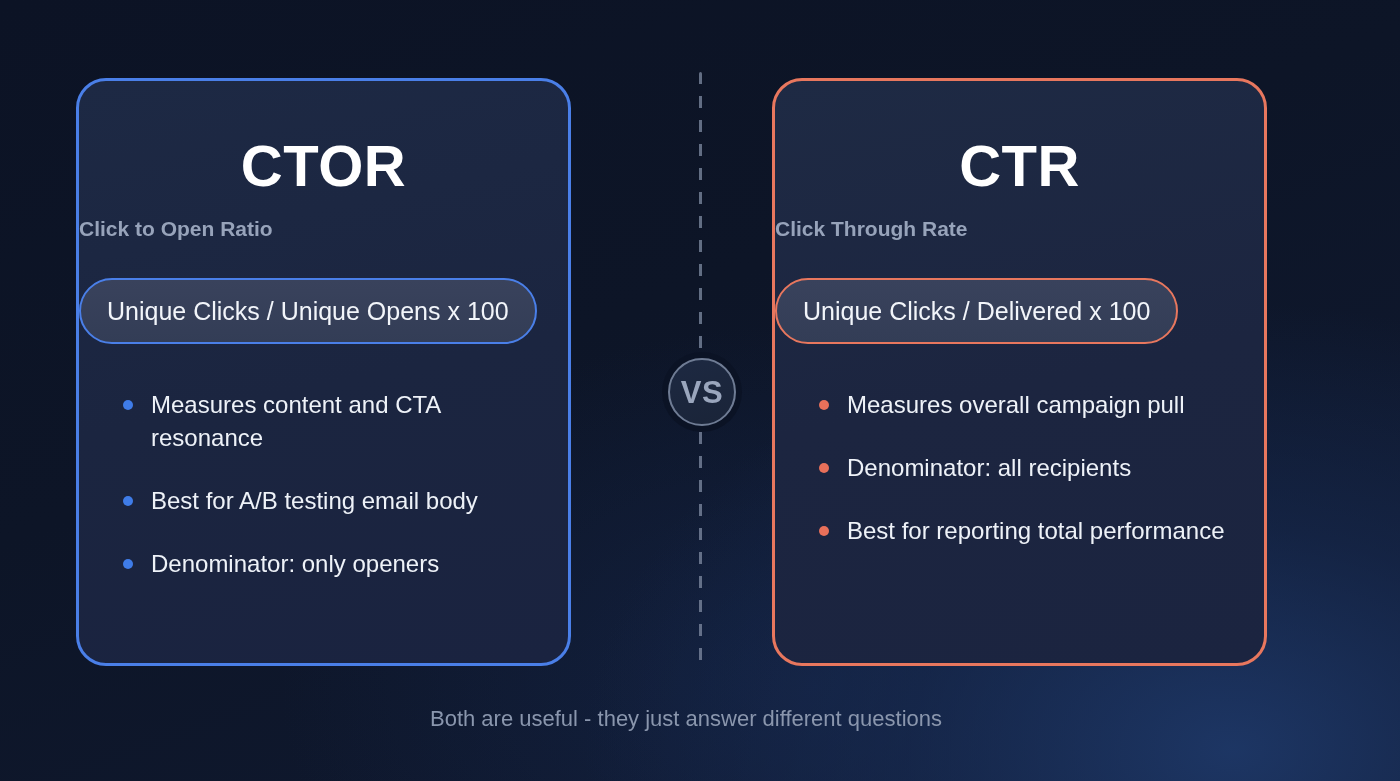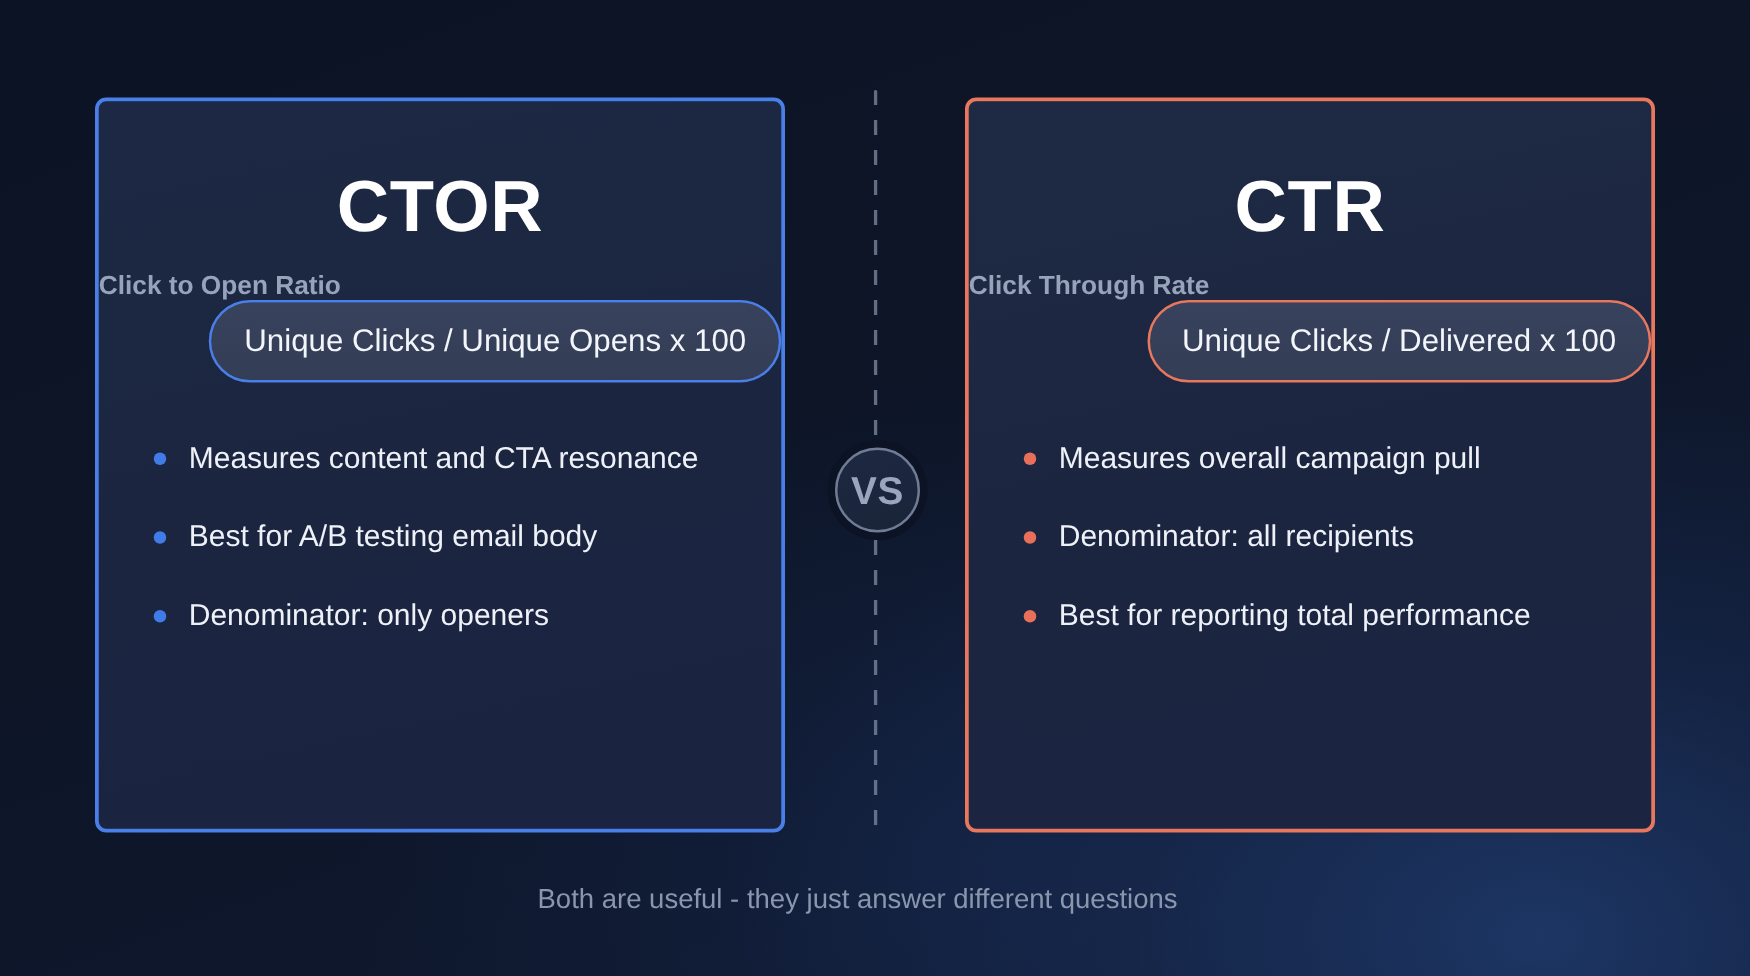--- a/index.html
+++ b/index.html
@@ -57,23 +57,23 @@
     font-weight: 700;
     color: #9aa6bd;
     letter-spacing: 0.5px;
     line-height: 1;
   }
 
   
   .card {
     position: absolute;
     top: 78px;
-    width: 552px;
+    width: 495px;
     height: 588px;
-    border-radius: 9px;
+    border-radius: 30px;
     box-sizing: border-box;
     border: 3px solid #4a7fe8;
     background: linear-gradient(168deg, #1d2944 0%, #1b2540 52%, #1a2340 100%);
     padding: 0 0;
   }
   .card.left  { left: 76px;  border-color: #4a7fe8; }
   .card.right { left: 772px; border-color: #e8775e;
     background: linear-gradient(168deg, #1e2a44 0%, #1c2540 52%, #1b2440 100%); }
 
   .card-title {
@@ -89,21 +89,22 @@
     margin: 22px 0 0 0;
     text-align: left;
     font-size: 21px;
     font-weight: 700;
     color: #97a3ba;
     line-height: 1.1;
   }
 
   .formula-wrap {
     display: flex;
-    justify-content: flex-end;
+    justify-content: flex-start;
+    margin-top: 38px;
   }
   .formula-pill {
     box-sizing: border-box;
     height: 66px;
     display: flex;
     align-items: center;
     justify-content: center;
     padding: 0 26px;
     min-width: 330px;
     border-radius: 34px;

